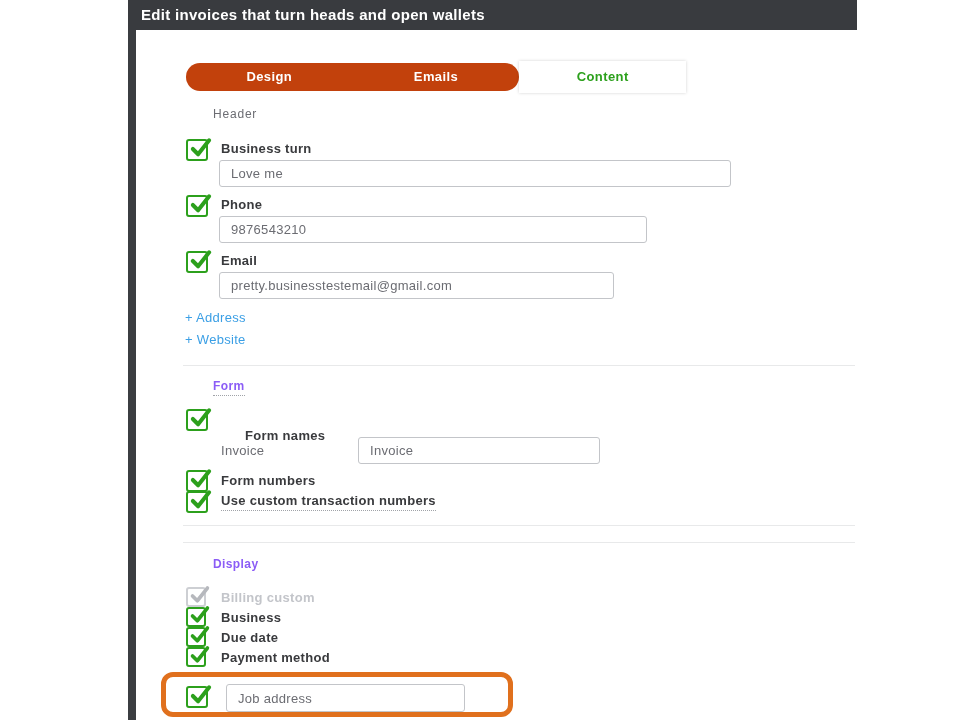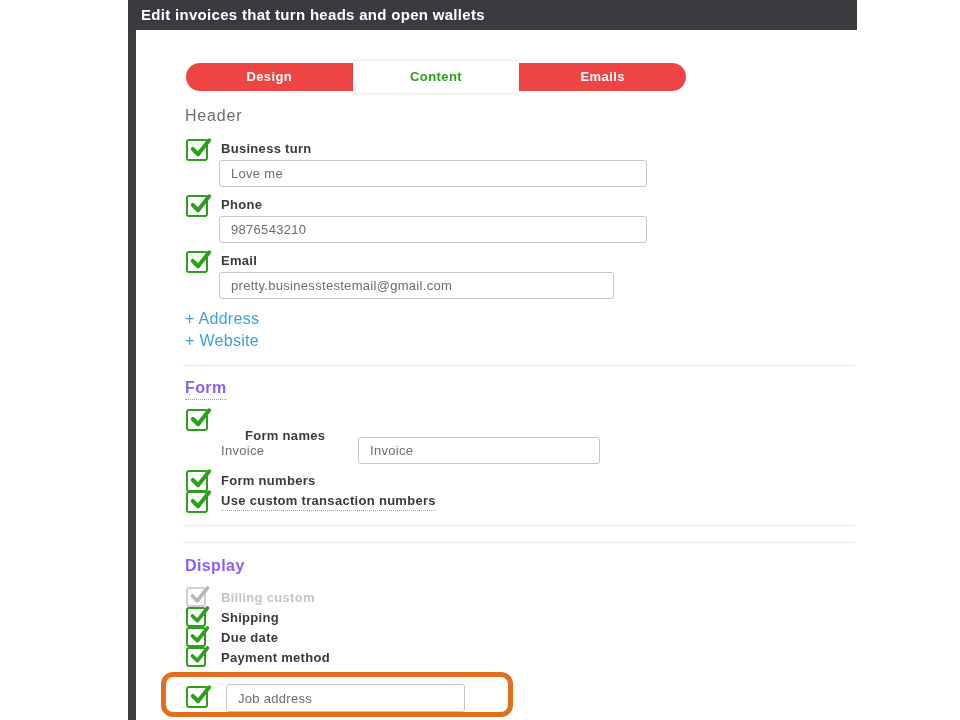--- a/index.html
+++ b/index.html
@@ -8,35 +8,35 @@
     font-family:"Liberation Sans", sans-serif;-webkit-font-smoothing:antialiased;
   }
   .abs{position:absolute;}
   
   .titlebar{left:128px;top:0;width:729px;height:30px;background:#393b3f;}
   .titlebar span{display:block;margin-left:13px;line-height:30px;color:#ffffff;
     font-size:15px;font-weight:bold;letter-spacing:0.3px;}
   .leftstrip{left:128px;top:30px;width:8px;height:690px;background:#3b3d41;}
   
   .tabbar{left:186px;top:63px;width:500px;height:28px;display:flex;}
-  .tab{flex:1;text-align:center;line-height:28px;background:#ef4444;color:#ffffff;
+  .tab{flex:1;text-align:center;line-height:28px;background:#c2410c;color:#ffffff;
     font-size:13px;font-weight:bold;letter-spacing:0.4px;cursor:pointer;border:none;padding:0;
     font-family:"Liberation Sans", sans-serif;}
   .tab.first{border-radius:14px 0 0 14px;}
   .tab.last{border-radius:0 14px 14px 0;}
   .tab.active{background:#ffffff;color:#2ca01c;height:32px;line-height:32px;margin-top:-2px;
     box-shadow:0 0 3px rgba(0,0,0,0.18);}
   
-  .sechead{font-size:16px;color:#6b6c72;letter-spacing:0.8px;}
+  .sechead{font-size:12px;color:#6b6c72;letter-spacing:0.8px;margin-left:28px;}
   .sechead.dark{color:#8b5cf6;font-weight:bold;letter-spacing:0.4px;}
   .dotted{border-bottom:1px dotted #a0a3a8;padding-bottom:2px;}
   .cblabel{font-size:13px;color:#393a3d;font-weight:bold;letter-spacing:0.3px;}
   .cblabel.muted{color:#c3c5ca;}
   .graylabel{font-size:13px;color:#6b6c72;letter-spacing:0.3px;}
-  .link{font-size:16px;color:#3b9fe5;letter-spacing:0.3px;cursor:pointer;text-decoration:none;}
+  .link{font-size:13px;color:#3b9fe5;letter-spacing:0.3px;cursor:pointer;text-decoration:none;}
   
   .txt{box-sizing:border-box;border:1px solid #c3c5c9;border-radius:3px;background:#fff;
     padding:0 0 0 11px;font-size:13px;color:#6b6c72;letter-spacing:0.3px;outline:none;
     font-family:"Liberation Sans", sans-serif;}
   
   .cb{box-sizing:border-box;width:22px;height:22px;background:#fff;border:2px solid #2ca01c;
     border-radius:3px;cursor:pointer;}
   .cb svg{position:absolute;left:1px;top:-4px;width:23px;height:23px;overflow:visible;}
   .cb svg path{fill:none;stroke:#2ca01c;stroke-width:4.2;stroke-linecap:round;stroke-linejoin:round;}
   .cb.small{width:20px;height:20px;}
@@ -53,33 +53,33 @@
 
 <div id="screen">
 
   <div class="abs titlebar">
     <span>Edit invoices that turn heads and open wallets</span>
   </div>
   <div class="abs leftstrip"></div>
 
   <div class="abs tabbar">
     <button class="tab first">Design</button>
+    <button class="tab last">Emails</button>
     <button class="tab active">Content</button>
-    <button class="tab last">Emails</button>
   </div>
 
   <div class="abs sechead" style="left:185px;top:107px;">Header</div>
 
   <span class="abs cb" style="left:186px;top:139px;">
     <svg viewBox="0 0 24 24">
         <path d="M4 12.5 L9.5 18 L21 3.5"></path>
       </svg>
   </span>
   <div class="abs cblabel" style="left:221px;top:141px;">Business turn</div>
-  <input class="abs txt" style="left: 219px; top: 160px; width: 428px; height: 27px;" value="Love me">
+  <input class="abs txt" style="left: 219px; top: 160px; width: 512px; height: 27px;" value="Love me">
 
   <span class="abs cb" style="left:186px;top:195px;">
     <svg viewBox="0 0 24 24">
         <path d="M4 12.5 L9.5 18 L21 3.5"></path>
       </svg>
   </span>
   <div class="abs cblabel" style="left:221px;top:197px;">Phone</div>
   <input class="abs txt" style="left: 219px; top: 216px; width: 428px; height: 27px;" value="9876543210">
 
   <span class="abs cb" style="left:186px;top:251px;">
@@ -131,21 +131,21 @@
         <path d="M4 12.5 L9.5 18 L21 3.5"></path>
       </svg>
   </span>
   <div class="abs cblabel muted" style="left:221px;top:590px;">Billing custom</div>
 
   <span class="abs cb small" style="left:186px;top:607px;">
     <svg viewBox="0 0 24 24">
         <path d="M4 12.5 L9.5 18 L21 3.5"></path>
       </svg>
   </span>
-  <div class="abs cblabel" style="left:221px;top:610px;">Shipping</div>
+  <div class="abs cblabel" style="left:221px;top:610px;">Business</div>
 
   <span class="abs cb small" style="left:186px;top:627px;">
     <svg viewBox="0 0 24 24">
         <path d="M4 12.5 L9.5 18 L21 3.5"></path>
       </svg>
   </span>
   <div class="abs cblabel" style="left:221px;top:630px;">Due date</div>
 
   <span class="abs cb small" style="left:186px;top:647px;">
     <svg viewBox="0 0 24 24">

